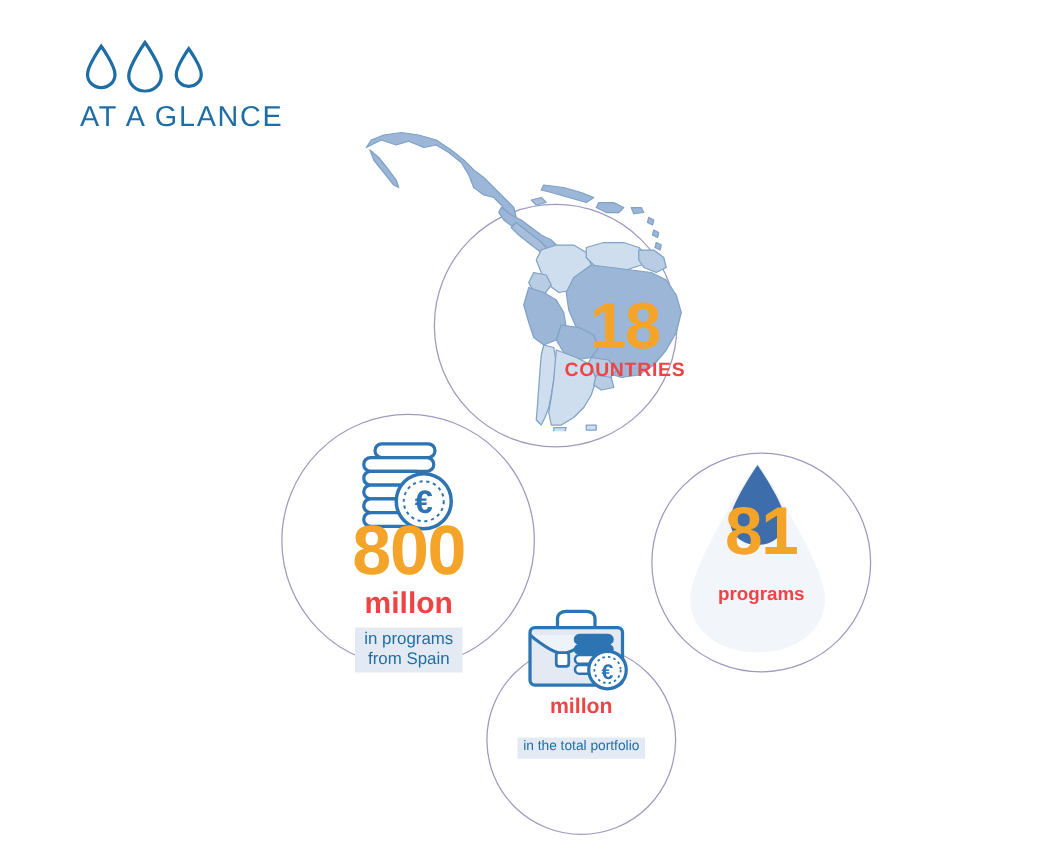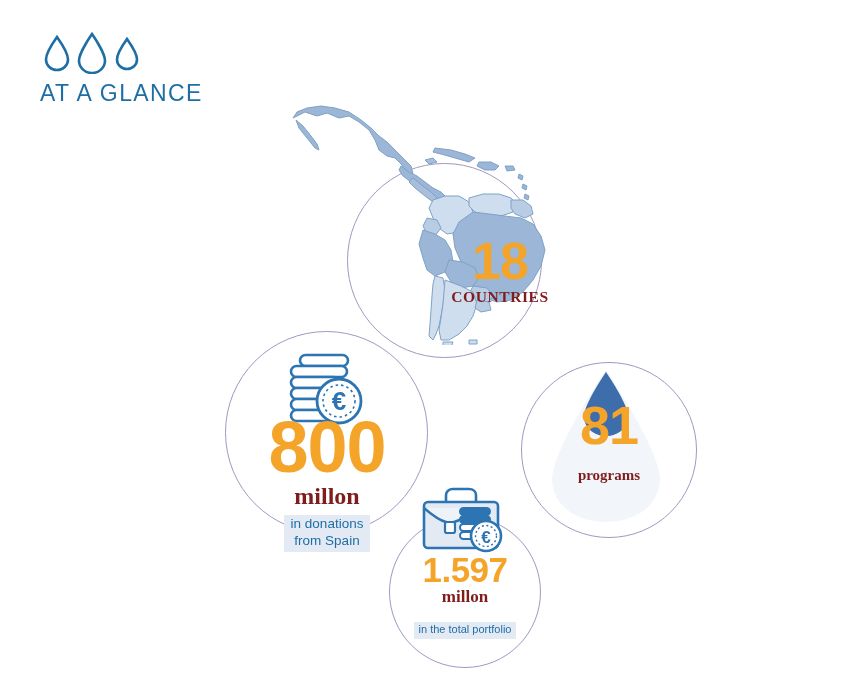--- a/index.html
+++ b/index.html
@@ -18,21 +18,21 @@
   #stage {
     position: absolute;
     left: 0; top: 0;
     width: 845px;
     height: 684px;
   }
 
   
   #header {
     position: absolute;
-    left: 40px;
+    left: 64px;
     top: 32px;
     width: 300px;
   }
   #drops-row {
     display: block;
     height: 42px;
     line-height: 0;
   }
   #title {
     margin-top: 6px;
@@ -90,24 +90,24 @@
 
   
   .stat-number {
     color: #f5a42a;
     font-weight: bold;
     line-height: 0.92;
     text-align: center;
     font-family: "Liberation Sans", sans-serif;
   }
   .stat-unit {
-    color: #7f1d1d;
+    color: #ef4444;
     font-weight: bold;
     text-align: center;
-    font-family: Liberation Serif, serif;
+    font-family: Liberation Sans, sans-serif;
   }
   .stat-caption {
     color: #1e6ea6;
     text-align: center;
     font-family: "Liberation Sans", sans-serif;
     background: #e4eaf4;
     display: inline-block;
     padding: 1px 7px 2px 7px;
     line-height: 1.25;
   }
@@ -129,21 +129,21 @@
   }
 
   
   #donations-block {
     position: absolute;
     left: 243px;
     top: 414px;
     width: 168px;
     text-align: center;
   }
-  #donations-block .stat-number { font-size: 72px; letter-spacing: -1px; }
+  #donations-block .stat-number { font-size: 56px; letter-spacing: -1px; }
   #donations-block .stat-unit { font-size: 24px; margin-top: 3px; }
   #donations-block .stat-caption { font-size: 13.5px; margin-top: 5px; }
 
   
   #programs-block {
     position: absolute;
     left: 545px;
     top: 401px;
     width: 128px;
     text-align: center;
@@ -277,21 +277,21 @@
       <circle cx="56" cy="50" r="16" fill="none" stroke="#2C74B2" stroke-width="1.6" stroke-dasharray="2.5 3"></circle>
       <text x="56" y="59" text-anchor="middle" font-family="'Liberation Sans', sans-serif" font-size="26" font-weight="bold" fill="#2C74B2">€</text>
     </svg>
   </div>
 
   <div id="donations-block">
     <div class="stat-number">800</div>
     <div class="stat-unit">millon</div>
     <div class="caption-wrap">
       <div class="stat-caption">
-        <div>in donations</div>
+        <div>in programs</div>
         <div>from Spain</div>
       </div>
     </div>
   </div>
 
   <div class="icon-abs" id="waterdrop-big">
     <svg width="132" height="160" viewBox="0 0 132 160" xmlns="http://www.w3.org/2000/svg">
 
       <path d="M66 4 C66 4 12 84 12 113 C12 139 36 156 66 156 C96 156 120 139 120 113 C120 84 66 4 66 4 Z" fill="#F2F6FB"></path>
 
@@ -324,20 +324,19 @@
         <rect x="44" y="46" rx="3.5" ry="3.5" width="26" height="7"></rect>
       </g>
 
       <circle cx="70" cy="50" r="15" fill="#FFFFFF" stroke="#2C74B2" stroke-width="2.6"></circle>
       <circle cx="70" cy="50" r="10.5" fill="none" stroke="#2C74B2" stroke-width="1.4" stroke-dasharray="2 2.5"></circle>
       <text x="70" y="57" text-anchor="middle" font-family="'Liberation Sans', sans-serif" font-size="17" font-weight="bold" fill="#2C74B2">€</text>
     </svg>
   </div>
 
   <div id="portfolio-block">
-    <div class="stat-number">1.597</div>
     <div class="stat-unit">millon</div>
     <div class="caption-wrap">
       <span class="stat-caption">in the total portfolio</span>
     </div>
   </div>
 
 </div>
 
 </body></html>

